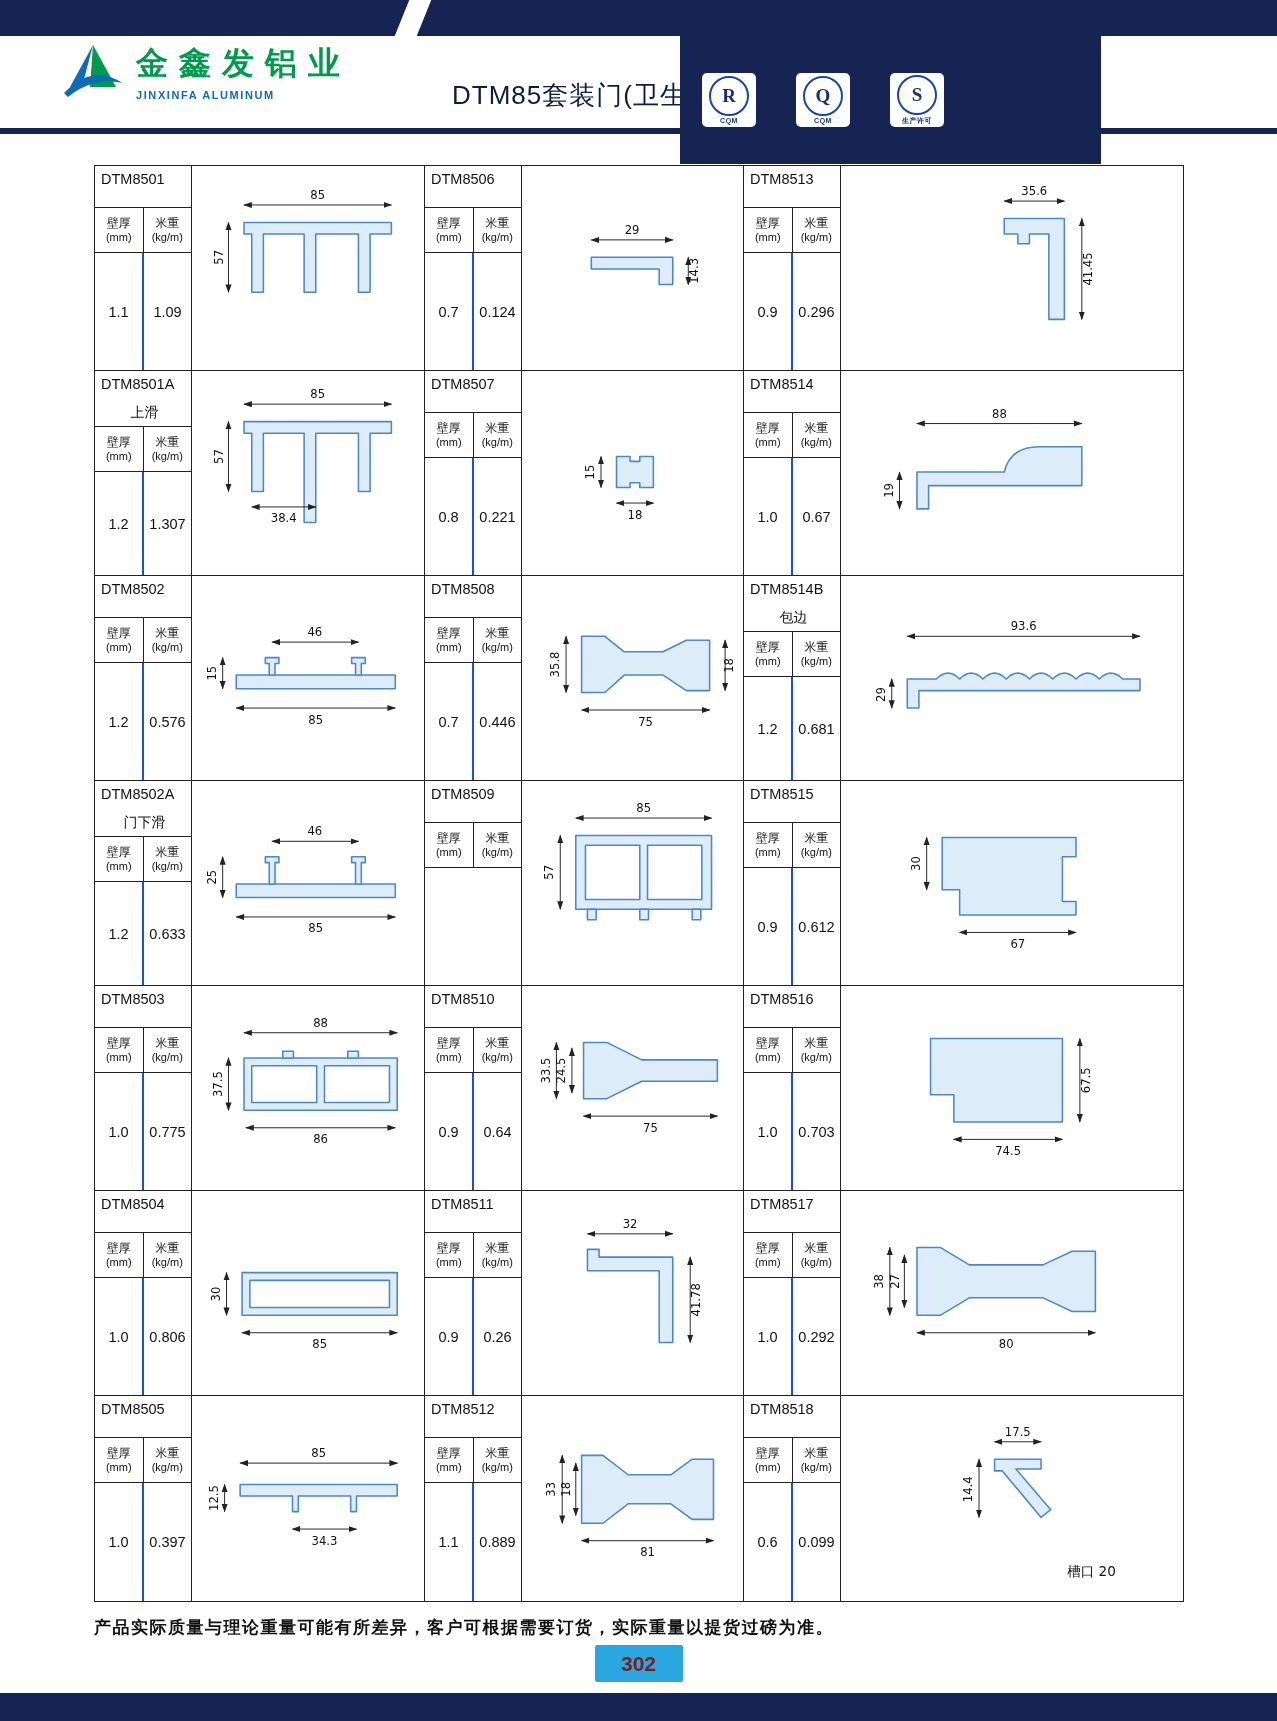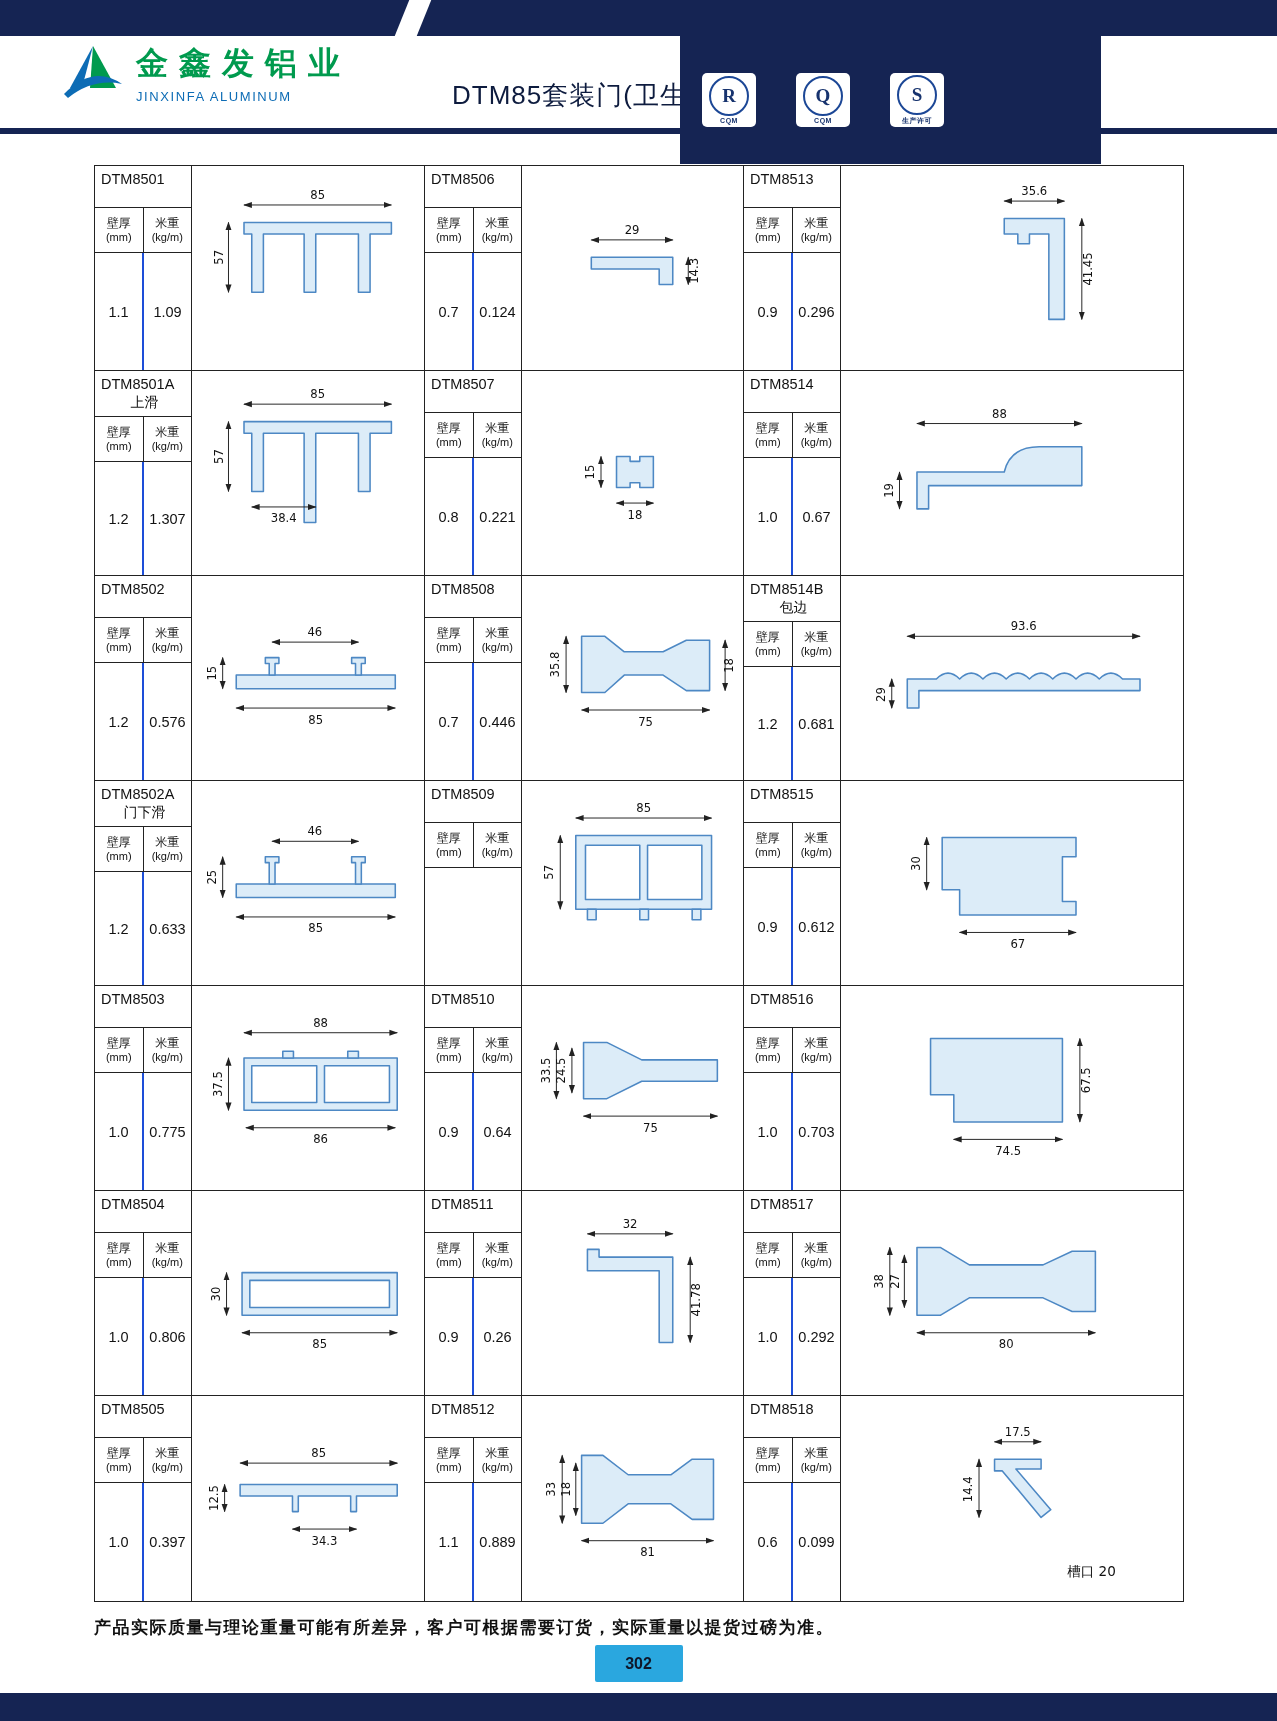--- a/index.html
+++ b/index.html
@@ -3,49 +3,49 @@
 <meta charset="utf-8">
 <style>
 html,body{margin:0;padding:0}
 body{width:1277px;height:1721px;position:relative;background:#fff;font-family:"Liberation Sans","DejaVu Sans",sans-serif;color:#111}
 .topbar{position:absolute;top:0;left:0;width:1277px;height:36px;background:#152453}
 .topbar .slash{position:absolute;top:-6px;left:402px;width:22px;height:48px;background:#fff;transform:skewX(-22deg)}
 .hmain{position:absolute;top:36px;left:0;width:1101px;height:92px;background:#fff}
 .logo{position:absolute;left:60px;top:6px;display:flex;align-items:center;gap:10px}
 .logo-txt{display:flex;flex-direction:column}
 .logo-cn{color:#009a4e;font-size:32px;font-weight:bold;letter-spacing:11px;white-space:nowrap}
-.logo-en{color:#0d6cb5;font-size:13px;font-weight:normal;letter-spacing:1.6px;margin-top:3px}
+.logo-en{color:#0d6cb5;font-size:11px;font-weight:bold;letter-spacing:1.6px;margin-top:3px}
 .title{position:absolute;left:452px;top:42px;font-size:26px;font-weight:normal;color:#0d1b3e;letter-spacing:1px;white-space:nowrap}
 .arrow{position:absolute;left:798px;top:58px;color:#cf1420;font-size:25px;font-weight:bold}
 .badges{position:absolute;top:0;right:0;width:421px;height:128px;background:#152453;display:flex;align-items:center;gap:40px;padding-left:22px;box-sizing:border-box}
 .badge{width:54px;height:54px;background:#fff;border-radius:5px;display:flex;flex-direction:column;align-items:center;justify-content:center;gap:1px}
 .badge-ring{width:36px;height:36px;border:2.5px solid #1c4796;border-radius:50%;display:flex;align-items:center;justify-content:center;font-family:"Liberation Serif","DejaVu Serif",serif;font-weight:bold;font-size:19px;color:#17336e}
 .badge-sub{font-size:7px;font-weight:bold;color:#17336e;letter-spacing:.5px;white-space:nowrap}
 .hrule{position:absolute;top:128px;left:0;width:1277px;height:6px;background:#152453}
 .grid{position:absolute;left:94px;top:165px;width:1090px;border:1.5px solid #222;box-sizing:border-box;display:grid;grid-template-columns:330px 319px 1fr;grid-auto-rows:205px}
 .cell{border-right:1px solid #222;border-bottom:1px solid #222;display:flex;min-width:0;box-sizing:border-box}
 .cell:nth-child(3n){border-right:none}
 .cell:nth-last-child(-n+3){border-bottom:none}
 .info{width:96px;flex:0 0 96px;border-right:1px solid #222;display:flex;flex-direction:column}
 .model{min-height:42px;border-bottom:1px solid #222;padding:5px 3px 4px 6px;font-size:14.5px;display:flex;flex-direction:column;box-sizing:border-box}
-.model .sub{text-align:center;font-size:14px;margin-top:2px}
+.model .sub{text-align:center;font-size:14px;margin-top:12px}
 .model .sub:empty{display:none}
 .phead{height:44px;border-bottom:1px solid #222;display:flex}
 .ph{flex:1;display:flex;flex-direction:column;align-items:center;justify-content:center;font-size:12px;line-height:1.2;text-align:center;min-width:0}
 .ph .s2{font-size:11px}
 .ph+.ph{border-left:1px solid #222}
 .pbody{flex:1;display:flex}
 .pv{flex:1;display:flex;align-items:center;justify-content:center;font-size:14.5px;min-width:0}
 .pv+.pv{border-left:2px solid #1d4ed8}
 .draw{flex:1;display:flex;align-items:center;justify-content:center;min-width:0}
 .prof{fill:#dcecf8;stroke:#4d88c4;stroke-width:1.6;stroke-linejoin:round}
 .dln{stroke:#222;stroke-width:1}
 .dim{font-size:12px;fill:#111;font-family:"DejaVu Sans",sans-serif}
 .note{position:absolute;left:94px;top:1616px;font-size:17px;font-weight:bold;letter-spacing:1.5px}
-.pagebox{position:absolute;top:1645px;left:50%;transform:translateX(-50%);width:88px;height:37px;background:#2aa7df;color:#0f172a;display:flex;align-items:center;justify-content:center;font-size:16px;font-weight:bold;border-radius:2px}
+.pagebox{position:absolute;top:1645px;left:50%;transform:translateX(-50%);width:88px;height:37px;background:#2aa7df;color:#7f1d1d;display:flex;align-items:center;justify-content:center;font-size:21px;font-weight:bold;border-radius:2px}
 .botband{position:absolute;left:0;top:1693px;width:1277px;height:28px;background:#152453}
 </style>
 </head>
 <body>
 
 <svg width="0" height="0" style="position:absolute" aria-hidden="true">
   <defs>
     <marker id="ar" viewBox="0 0 10 10" markerWidth="9" markerHeight="9" refX="9" refY="5" orient="auto-start-reverse">
       <path d="M0,1.5 L10,5 L0,8.5 z" fill="#222"></path>
     </marker>

